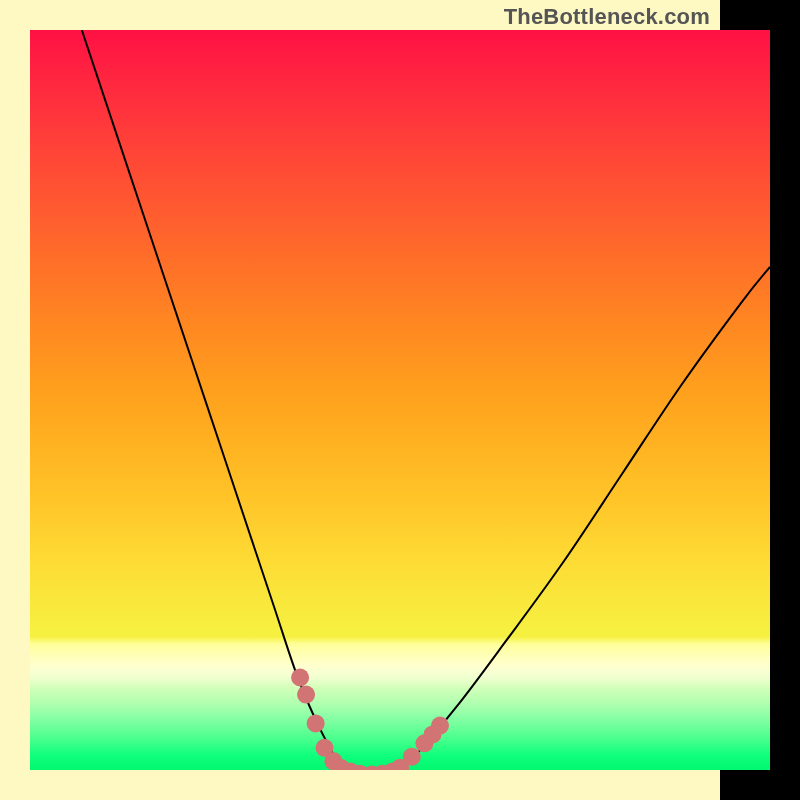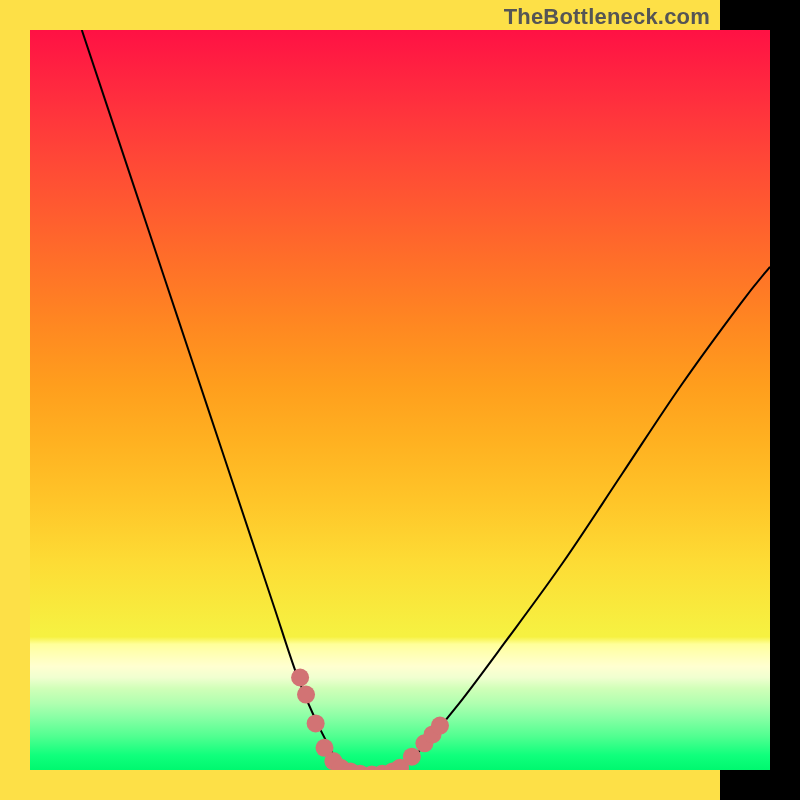--- a/index.html
+++ b/index.html
@@ -8,21 +8,21 @@
     width: 800px;
     height: 800px;
     overflow: hidden;
     font-family: Arial, Helvetica, sans-serif;
     background: #000;
   }
   .frame {
     position: relative;
     width: 720px;
     height: 800px;
-    background: #fde047;
+    background: #fef9c3;
   }
   .watermark {
     position: absolute;
     top: 4px;
     right: 10px;
     font-size: 22px;
     font-weight: 600;
     color: #555;
     letter-spacing: 0.2px;
     z-index: 20;

